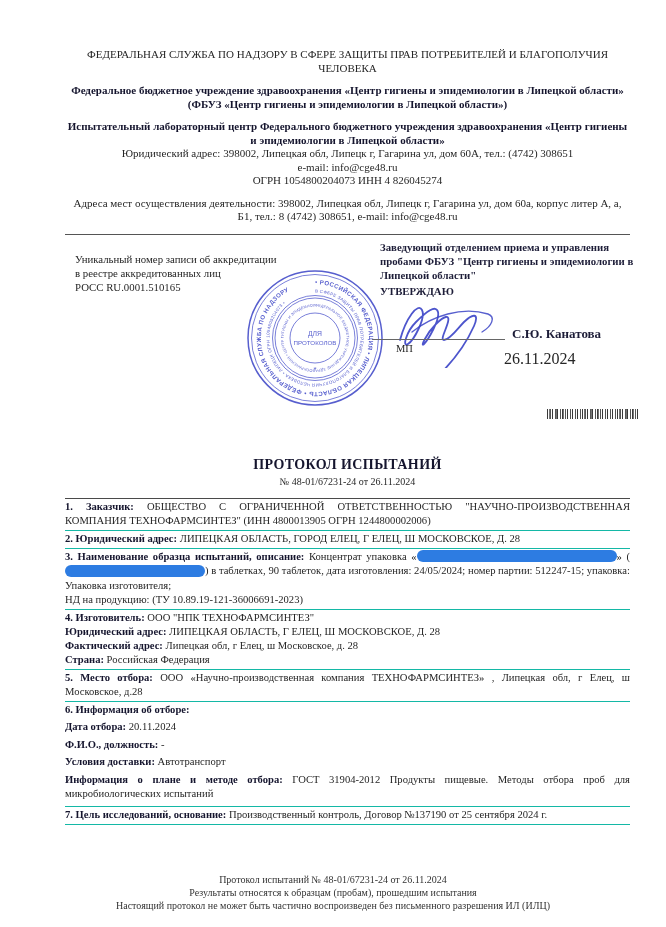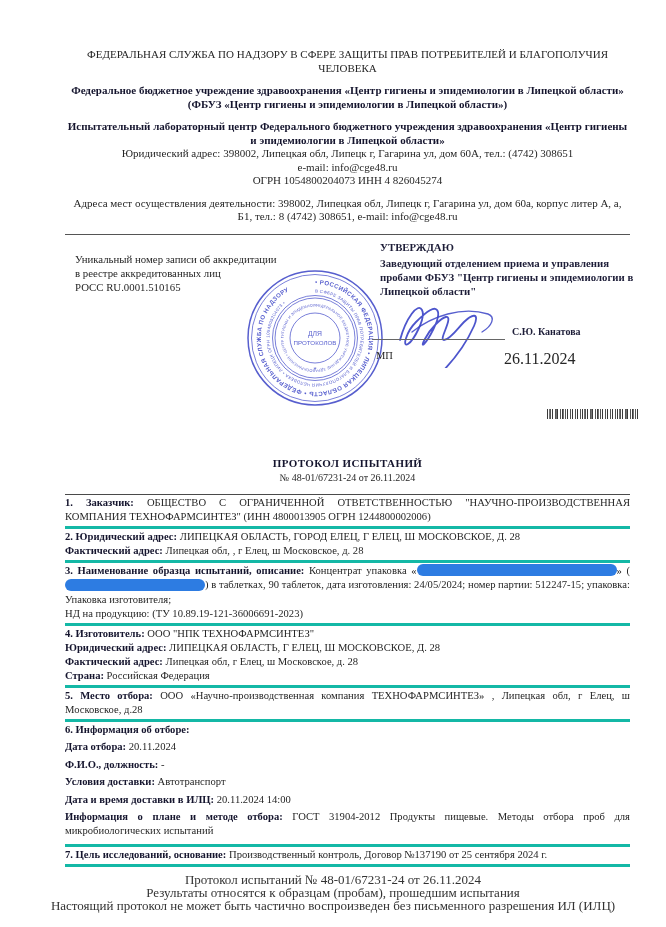--- a/index.html
+++ b/index.html
@@ -15,43 +15,43 @@
   .hdr .tight{margin-bottom:0;}
   .toprule{border:none;border-top:1.5px solid #555;margin:10px 0 0 0;}
   
   .middle{position:relative;height:216px;}
   .accr{position:absolute;left:75px;top:252px;width:235px;font-size:10.8px;line-height:14px;}
   .appr{position:absolute;left:380px;top:240px;width:258px;font-size:10.8px;line-height:14px;font-weight:bold;color:#1d1d38;}
   .appr .t{margin:0 0 2px 0;}
   .stamp{position:absolute;left:245px;top:268px;opacity:.85;}
   .sig-svg{position:absolute;left:392px;top:288px;}
   .sig-line{position:absolute;left:372px;top:339px;width:133px;border-bottom:1.2px solid #666;}
-  .sig-mp{position:absolute;left:376px;top:343px;font-size:10.5px;margin-top:7px;}
-  .sig-name{position:absolute;left:512px;top:326px;font-size:10px;font-weight:bold;color:#1d1d38;}
+  .sig-mp{position:absolute;left:396px;top:343px;font-size:10.5px;}
+  .sig-name{position:absolute;left:512px;top:326px;font-size:13px;font-weight:bold;color:#1d1d38;}
   .sig-date{position:absolute;left:504px;top:350px;font-size:16px;}
   .barcode{
     position:absolute;left:547px;top:409px;width:93px;height:10px;
     background:
       repeating-linear-gradient(90deg,#3a3a3a 0 1px,transparent 1px 3px,#555 3px 4px,transparent 4px 5px),
       repeating-linear-gradient(90deg,transparent 0 2px,#777 2px 3px,transparent 3px 7px);
   }
   
   .tblock{text-align:center;margin-top:6px;}
-  .tmain{font-size:11px;font-weight:bold;letter-spacing:.4px;color:#15152e;margin:0;}
+  .tmain{font-size:14px;font-weight:bold;letter-spacing:.4px;color:#15152e;margin:0;}
   .tnum{font-size:10px;margin:3px 0 0 0;}
   
   .sections{margin-top:11px;font-size:10.6px;line-height:14px;}
-  .section{border-bottom:3px solid #14b8a6;padding:1px 0 2px 0;}
+  .section{border-bottom:1px solid #14b8a6;padding:1px 0 2px 0;}
   .section:first-child{border-top:1px solid #4a4a4a;}
   .section p{margin:0;text-align:justify;}
   .section.spaced p{margin:0 0 3.5px 0;}
   .section .lbl{font-weight:bold;color:#15152e;}
   .redact{display:inline-block;height:12px;border-radius:7px;background:var(--redaction-blue,#2d7ce2);vertical-align:middle;margin-bottom:2px;}
   
-  .footer{position:absolute;left:0;top:873px;width:100%;text-align:center;font-size:13px;line-height:13px;color:#333;}
+  .footer{position:absolute;left:0;top:873px;width:100%;text-align:center;font-size:10px;line-height:13px;color:#333;}
   .footer p{margin:0;}
   svg text{font-family:"Liberation Sans","DejaVu Sans",sans-serif;}
 </style>
 </head>
 <body>
 
 <div class="page">
   <div class="content">
     <div class="hdr">
       <p>ФЕДЕРАЛЬНАЯ СЛУЖБА ПО НАДЗОРУ В СФЕРЕ ЗАЩИТЫ ПРАВ ПОТРЕБИТЕЛЕЙ И БЛАГОПОЛУЧИЯ ЧЕЛОВЕКА</p>
@@ -69,58 +69,56 @@
       <p class="tmain">ПРОТОКОЛ ИСПЫТАНИЙ</p>
       <p class="tnum">№ 48-01/67231-24 от 26.11.2024</p>
     </div>
 
     <div class="sections">
         <div class="section">
           <p><span class="lbl">1. Заказчик:</span><span> ОБЩЕСТВО С ОГРАНИЧЕННОЙ ОТВЕТСТВЕННОСТЬЮ "НАУЧНО-ПРОИЗВОДСТВЕННАЯ КОМПАНИЯ ТЕХНОФАРМСИНТЕЗ" (ИНН 4800013905 ОГРН 1244800002006)</span></p>
         </div>
         <div class="section">
           <p><span class="lbl">2. Юридический адрес:</span><span> ЛИПЕЦКАЯ ОБЛАСТЬ, ГОРОД ЕЛЕЦ, Г ЕЛЕЦ, Ш МОСКОВСКОЕ, Д. 28</span></p>
-          <p><span class="lbl">Фактический адрес:</span><span> Липецкая обл, , г Елец, ш Московское, д. 28</span></p>
         </div>
         <div class="section">
           <p><span class="lbl">3. Наименование образца испытаний, описание:</span><span> Концентрат упаковка «</span><span class="redact" style="width: 200px;"></span><span>» (</span><span class="redact" style="width: 140px;"></span><span>) в таблетках, 90 таблеток, дата изготовления: 24/05/2024; номер партии: 512247-15; упаковка: Упаковка изготовителя;</span></p>
           <p><span>НД на продукцию: (ТУ 10.89.19-121-36006691-2023)</span></p>
         </div>
         <div class="section">
           <p><span class="lbl">4. Изготовитель:</span><span> ООО "НПК ТЕХНОФАРМСИНТЕЗ"</span></p>
           <p><span class="lbl">Юридический адрес:</span><span> ЛИПЕЦКАЯ ОБЛАСТЬ, Г ЕЛЕЦ, Ш МОСКОВСКОЕ, Д. 28</span></p>
           <p><span class="lbl">Фактический адрес:</span><span> Липецкая обл, г Елец, ш Московское, д. 28</span></p>
           <p><span class="lbl">Страна:</span><span> Российская Федерация</span></p>
         </div>
         <div class="section">
           <p><span class="lbl">5. Место отбора:</span><span> ООО «Научно-производственная компания ТЕХНОФАРМСИНТЕЗ» , Липецкая обл,  г Елец, ш Московское, д.28</span></p>
         </div>
         <div class="section spaced">
           <p><span class="lbl">6. Информация об отборе:</span></p>
           <p><span class="lbl">Дата отбора:</span><span> 20.11.2024</span></p>
           <p><span class="lbl">Ф.И.О., должность:</span><span> -</span></p>
           <p><span class="lbl">Условия доставки:</span><span> Автотранспорт</span></p>
-          <p><span class="lbl">Дата и время доставки в ИЛЦ:</span><span> 20.11.2024 14:00</span></p>
           <p><span class="lbl">Информация о плане и методе отбора:</span><span> ГОСТ 31904-2012 Продукты пищевые. Методы отбора проб для микробиологических испытаний</span></p>
         </div>
         <div class="section">
           <p><span class="lbl">7. Цель исследований, основание:</span><span> Производственный контроль, Договор №137190 от 25 сентября 2024 г.</span></p>
         </div>
       </div>
   </div>
 
   <div class="accr">
     <div>Уникальный номер записи об аккредитации</div>
     <div>в реестре аккредитованных лиц</div>
     <div>РОСС RU.0001.510165</div>
   </div>
 
   <div class="appr">
+    <p class="t">Заведующий отделением приема и управления пробами ФБУЗ "Центр гигиены и эпидемиологии в Липецкой области"</p>
     <p class="t">УТВЕРЖДАЮ</p>
-    <p class="t">Заведующий отделением приема и управления пробами ФБУЗ "Центр гигиены и эпидемиологии в Липецкой области"</p>
   </div>
 
   <svg class="stamp" width="140" height="140" viewBox="0 0 140 140">
     <defs>
       <path id="ringA" d="M 70,16 a 54,54 0 1 1 -0.1,0 z"></path>
       <path id="ringB" d="M 70,24.5 a 45.5,45.5 0 1 1 -0.1,0 z"></path>
       <path id="ringC" d="M 70,38.5 a 31.5,31.5 0 1 1 -0.1,0 z"></path>
     </defs>
     <g fill="none" stroke="#3a43c6">
       <circle cx="70" cy="70" r="67" stroke-width="1.5"></circle>

